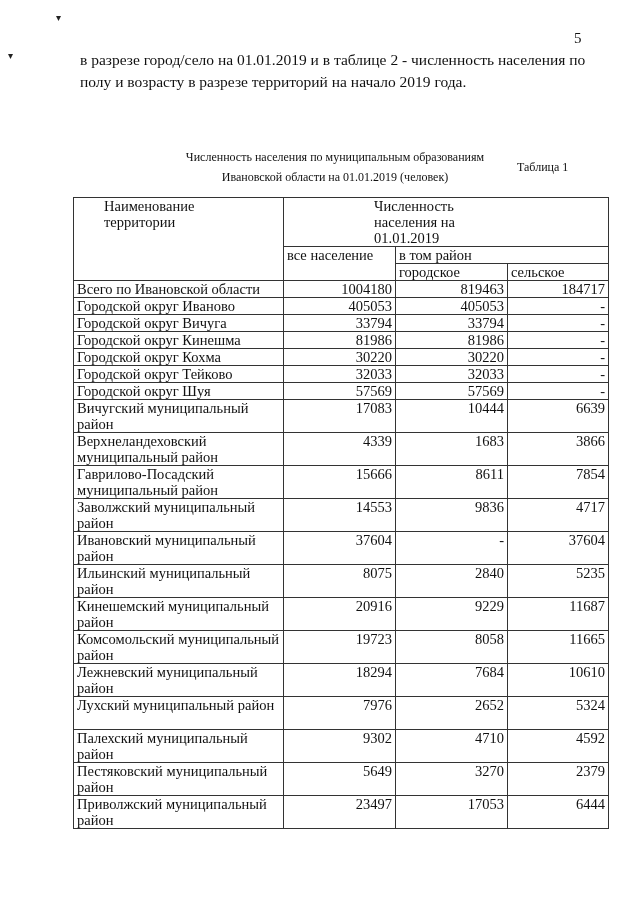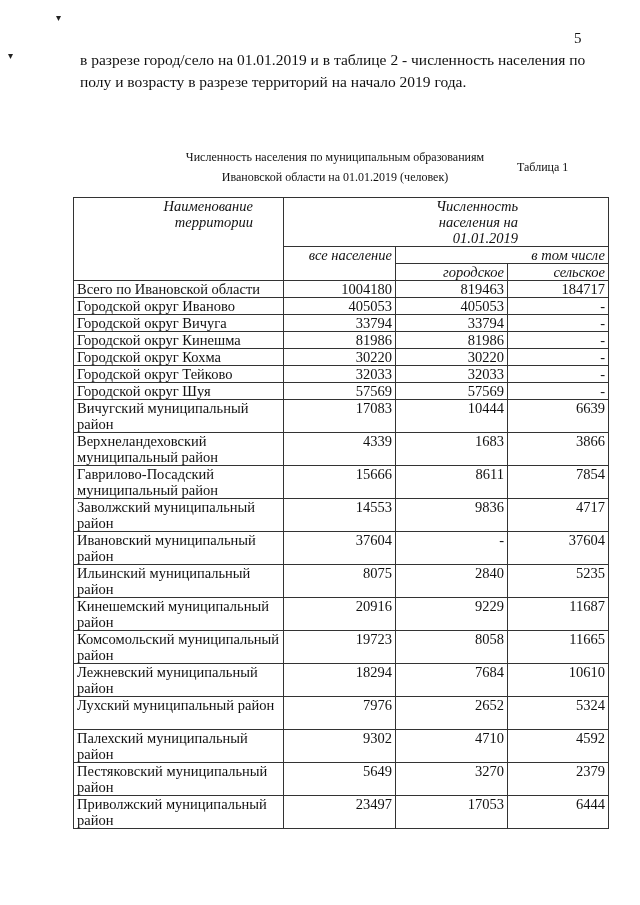--- a/index.html
+++ b/index.html
@@ -8,21 +8,21 @@
   .mark { position: absolute; font-size: 10px; color: #222; }
   .page-num { position: absolute; left: 574px; top: 30px; font-size: 15px; }
   .intro { position: absolute; left: 80px; top: 49px; width: 520px; font-size: 15.5px; line-height: 22px; }
   .table-label { position: absolute; left: 517px; top: 112px; font-size: 12px; margin-top: 48px; }
   .title { position: absolute; left: 70px; width: 530px; top: 147px; text-align: center; font-size: 12px; line-height: 20px; }
   table { position: absolute; left: 73px; top: 197px; border-collapse: collapse; font-size: 14.5px; }
   td, th { border: 1px solid #333; padding: 0 3px; font-weight: normal; vertical-align: top; line-height: 16px; }
   .c-name { width: 203px; text-align: left; }
   .c-num { text-align: right; }
   col.name { width: 209px; } col.all { width: 112px; } col.urb { width: 112px; } col.rur { width: 101px; }
-  th { text-align: right; font-style: italic; }
+  th { text-align: left; }
   tr.single td { height: 16px; }
   tr.double td { height: 32px; }
 </style>
 </head>
 <body>
 
 <span class="mark" style="left:56px;top:12px;">▾</span>
 <span class="mark" style="left:8px;top:50px;">▾</span>
 
 <div class="page-num">5</div>
@@ -40,21 +40,21 @@
       <col class="urb">
       <col class="rur">
     </colgroup>
   <thead>
     <tr>
       <th rowspan="3" style="padding:0 30px;">Наименование территории</th>
       <th colspan="3" style="padding:0 90px;">Численность населения на 01.01.2019</th>
     </tr>
     <tr>
       <th rowspan="2">все население</th>
-      <th colspan="2">в том числе</th>
+      <th colspan="2">в том район</th>
     </tr>
     <tr>
       <th>городское</th>
       <th>сельское</th>
     </tr>
   </thead>
   <tbody id="tbody">
       <tr class="single">
         <td class="c-name">Всего по Ивановской области</td>
         <td class="c-num">1004180</td>

